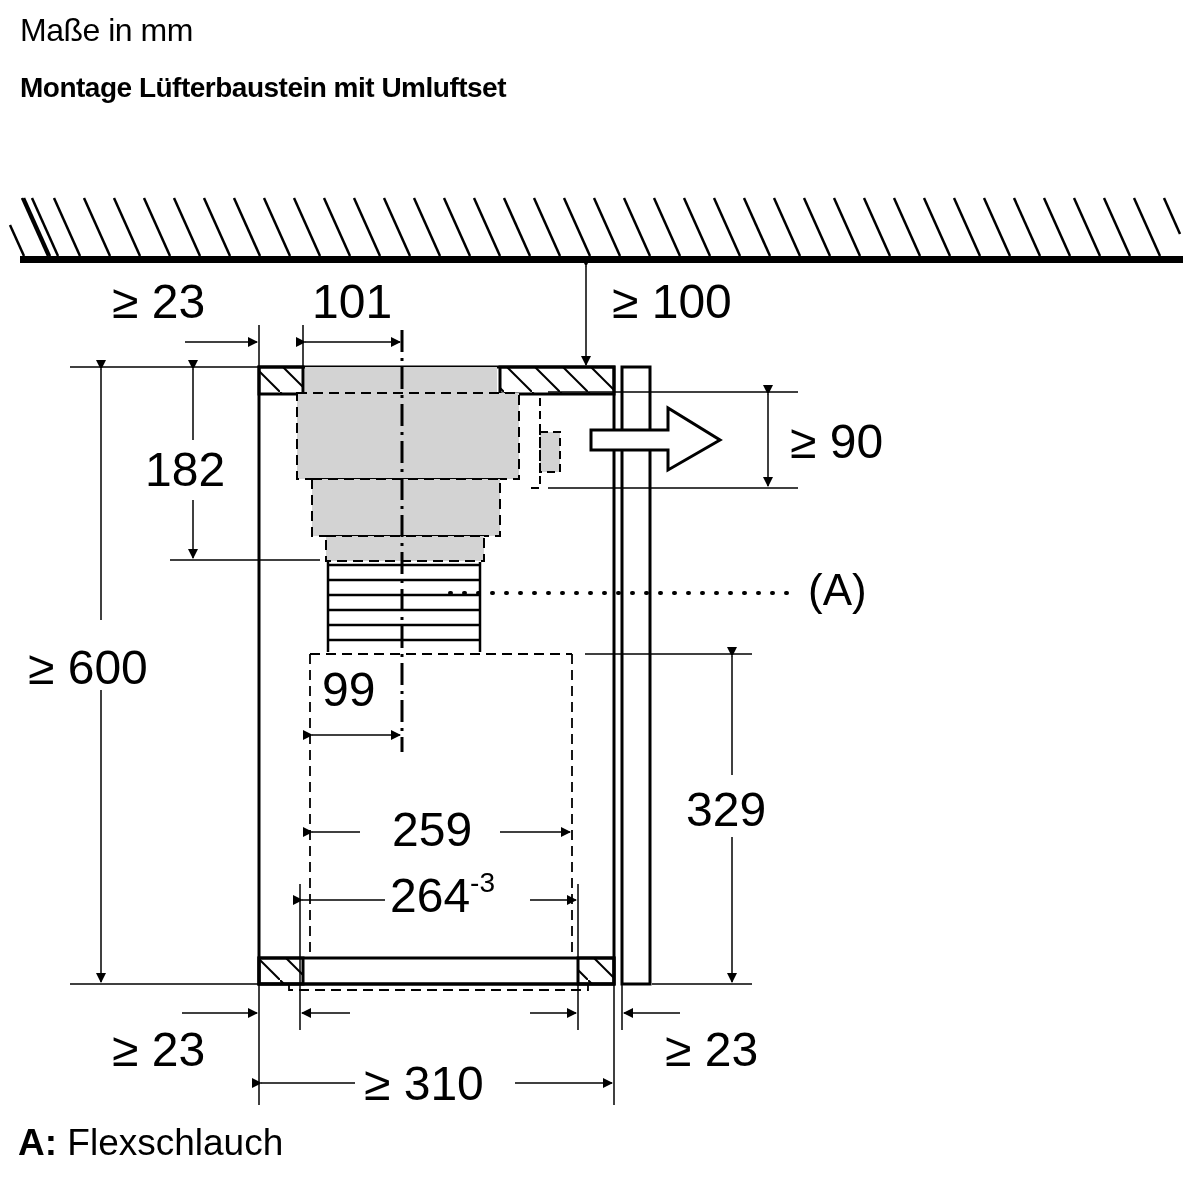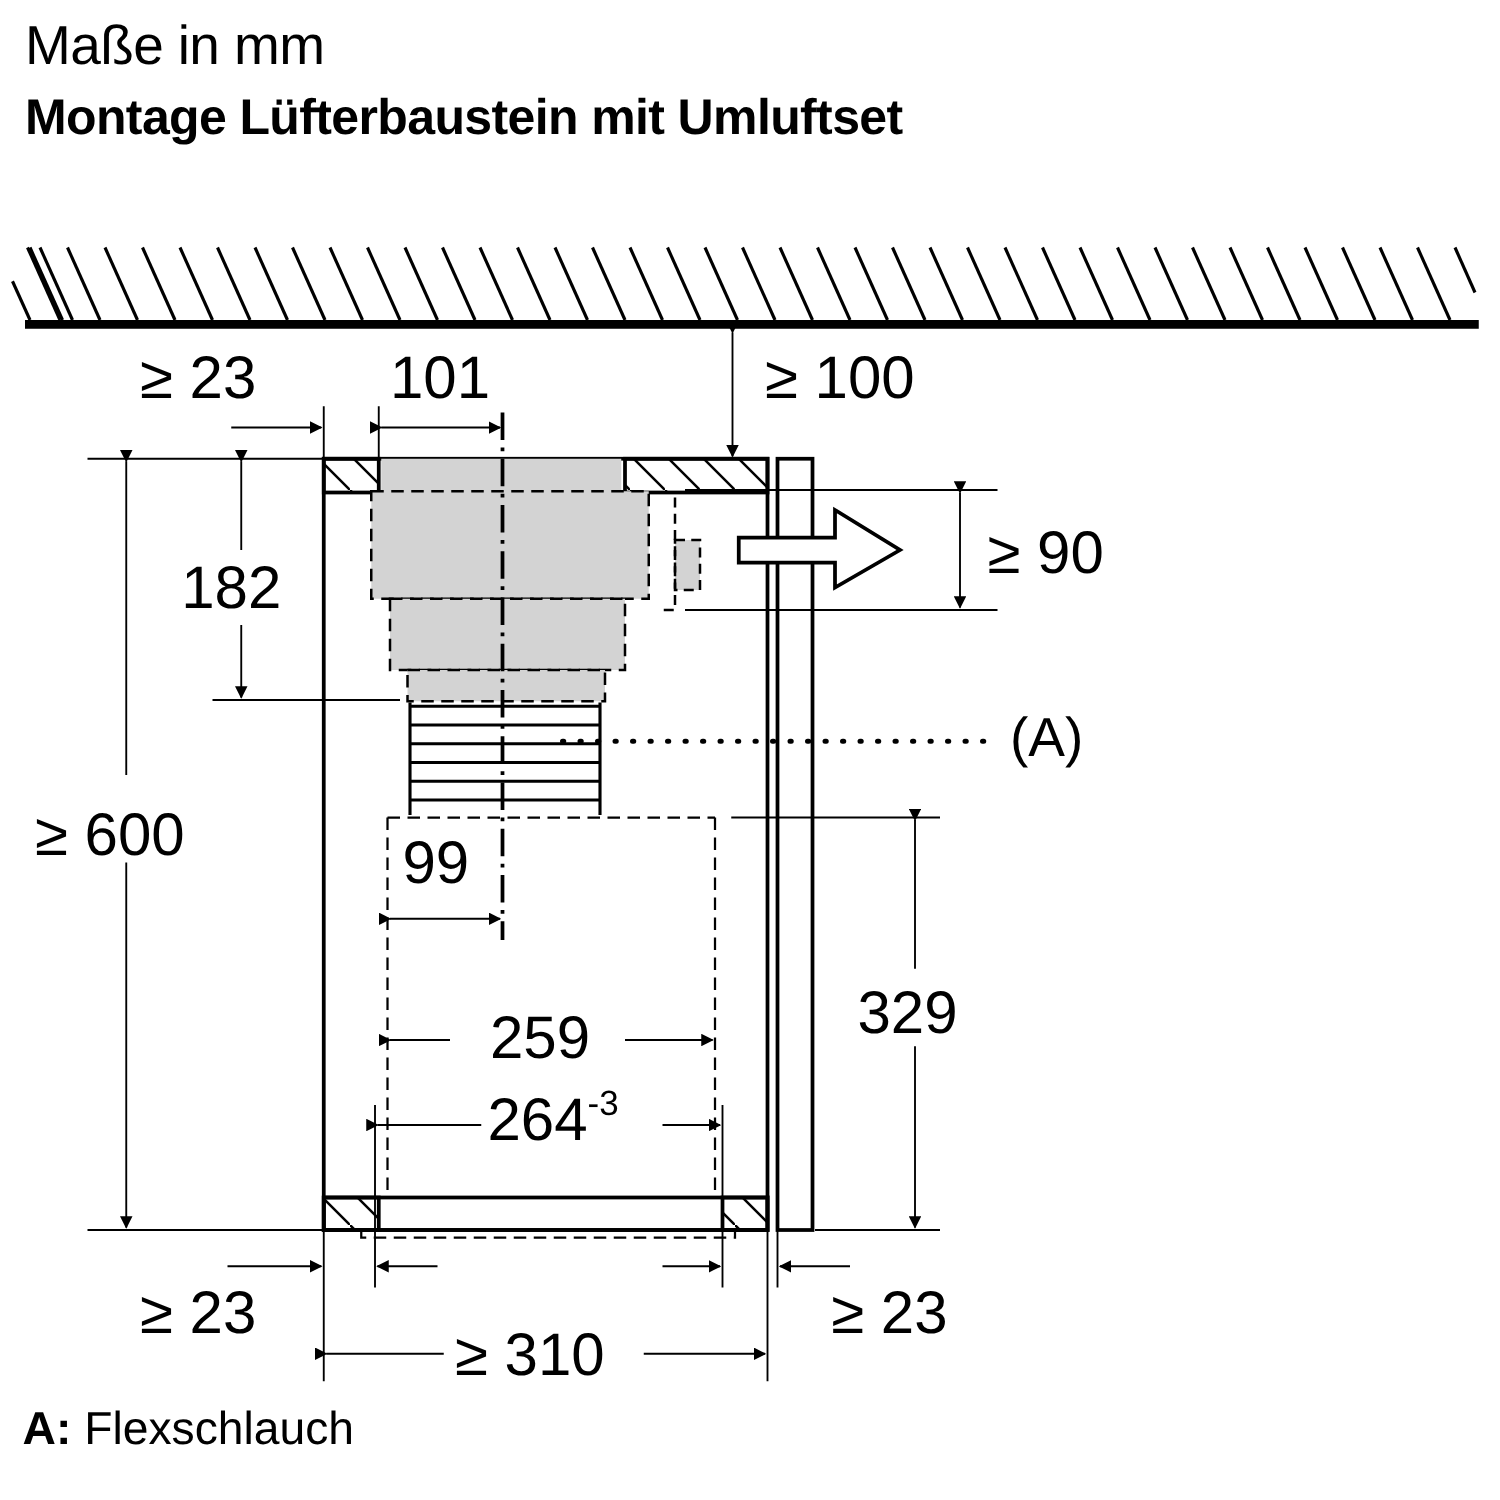--- a/index.html
+++ b/index.html
@@ -1,18 +1,18 @@
 <!DOCTYPE html>
 <html><head>
 <meta charset="utf-8">
 <style>
   html, body { margin:0; padding:0; background:#fff; }
   body { width:1200px; height:1200px; position:relative; overflow:hidden; font-family:"Liberation Sans", sans-serif; color:#000; }
-  .subtitle { position:absolute; left:20px; top:12px; font-size:44px; font-weight:400; letter-spacing:-0.5px; }
-  .title { position:absolute; left:20px; top:72px; font-size:40px; font-weight:700; letter-spacing:-0.5px; }
+  .subtitle { position:absolute; left:20px; top:12px; font-size:32px; font-weight:400; letter-spacing:-0.5px; }
+  .title { position:absolute; left:20px; top:72px; font-size:28px; font-weight:700; letter-spacing:-0.5px; }
   svg.diagram { position:absolute; left:0; top:0; }
   .legend { position:absolute; left:18px; top:1122px; font-size:37px; }
   .legend .key { font-weight:700; }
   text { font-family:"Liberation Sans", sans-serif; }
 </style>
 </head>
 <body>
 
 <div class="subtitle">Maße in mm</div>
 <div class="title">Montage Lüfterbaustein mit Umluftset</div>

